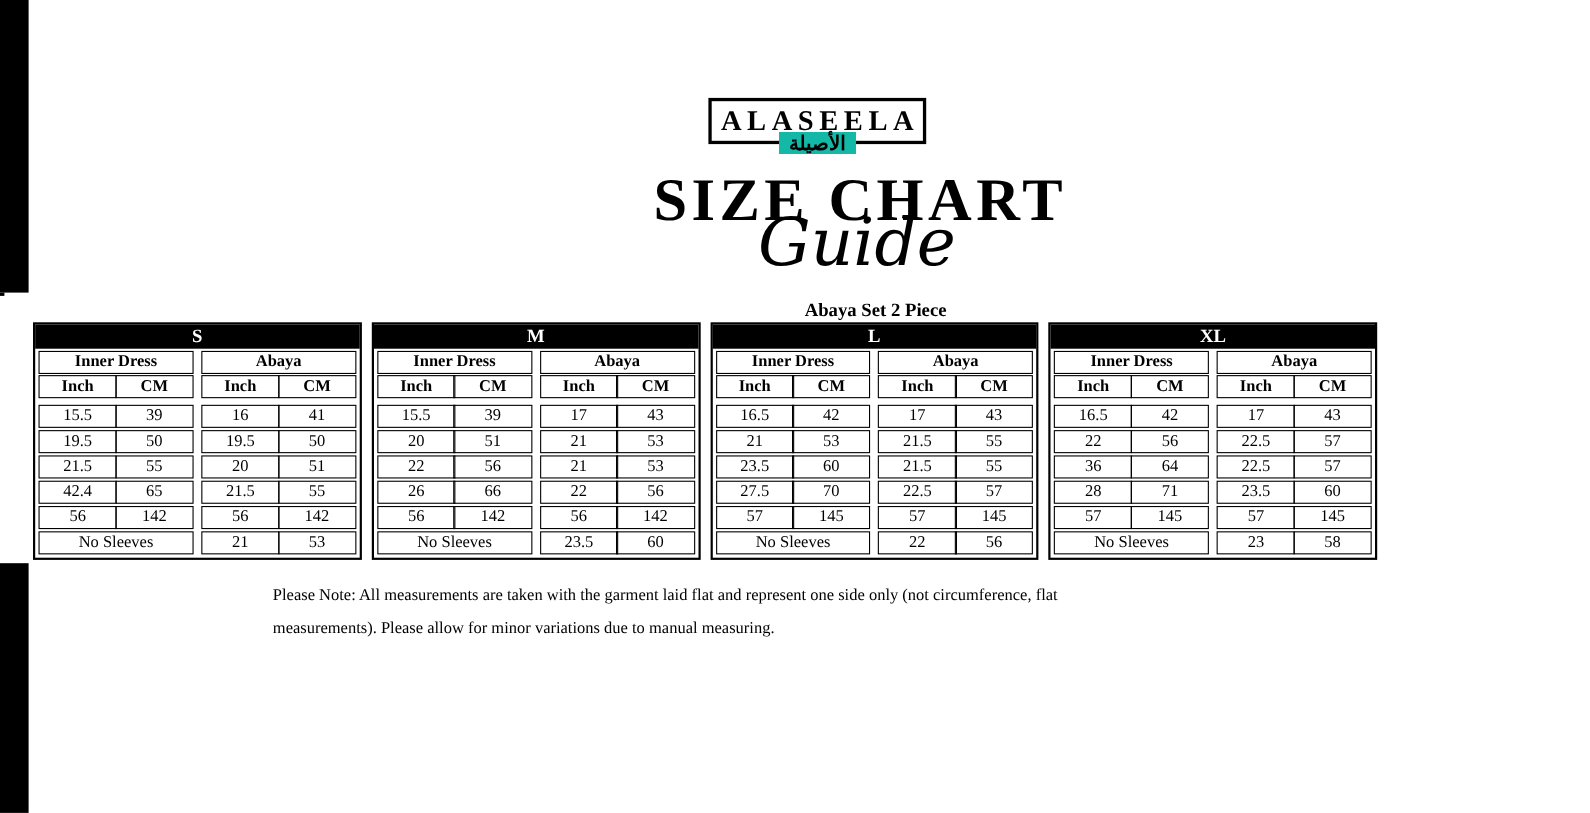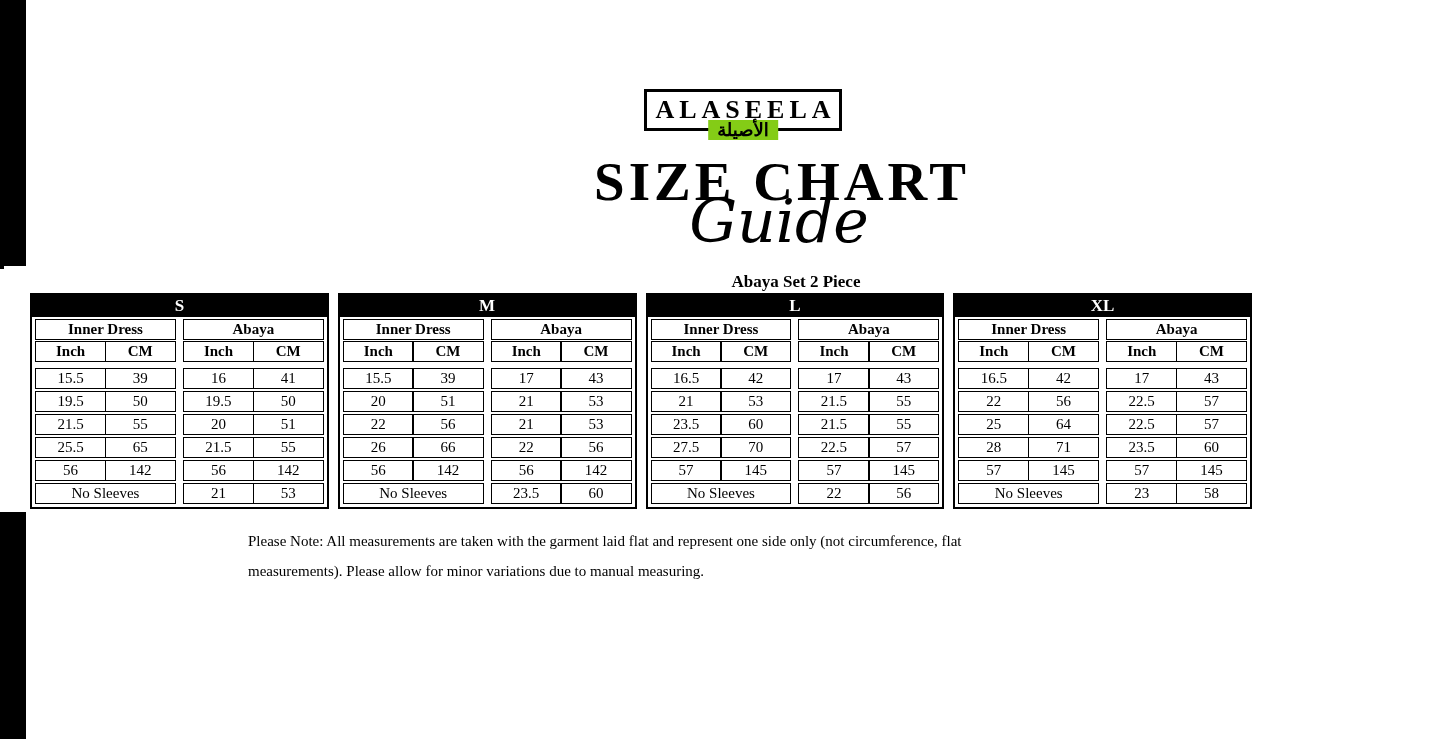--- a/index.html
+++ b/index.html
@@ -26,21 +26,21 @@
     text-align:center;
   }
   .logo-brand {
     display:block; line-height:36px;
     font-size:26px; font-weight:bold; letter-spacing:5px;
     padding-left:5px; 
   }
   .logo-arabic {
     position:absolute; left:50%; bottom:-12px;
     transform:translateX(-50%);
-    background:#84cc16; padding:0 9px;
+    background:#14b8a6; padding:0 9px;
     font-size:18px; font-weight:bold; line-height:20px;
     white-space:nowrap;
   }
 
   
   .title-main {
     position:absolute; top:150px; left:782px; transform:translateX(-50%);
     font-size:55px; font-weight:bold; letter-spacing:4px; white-space:nowrap;
   }
   .title-script {
@@ -136,21 +136,21 @@
             </div>
             <div class="data-row">
               <div class="cell-box">19.5</div>
               <div class="cell-box">50</div>
             </div>
             <div class="data-row">
               <div class="cell-box">21.5</div>
               <div class="cell-box">55</div>
             </div>
             <div class="data-row">
-              <div class="cell-box">25.5</div>
+              <div class="cell-box">42.4</div>
               <div class="cell-box">65</div>
             </div>
             <div class="data-row">
               <div class="cell-box">56</div>
               <div class="cell-box">142</div>
             </div>
             <div class="data-row">
               <div class="cell-box span-cell">No Sleeves</div>
             </div>
           </div>
@@ -330,21 +330,21 @@
             </div>
             <div class="data-row">
               <div class="cell-box">16.5</div>
               <div class="cell-box">42</div>
             </div>
             <div class="data-row">
               <div class="cell-box">22</div>
               <div class="cell-box">56</div>
             </div>
             <div class="data-row">
-              <div class="cell-box">25</div>
+              <div class="cell-box">36</div>
               <div class="cell-box">64</div>
             </div>
             <div class="data-row">
               <div class="cell-box">28</div>
               <div class="cell-box">71</div>
             </div>
             <div class="data-row">
               <div class="cell-box">57</div>
               <div class="cell-box">145</div>
             </div>

